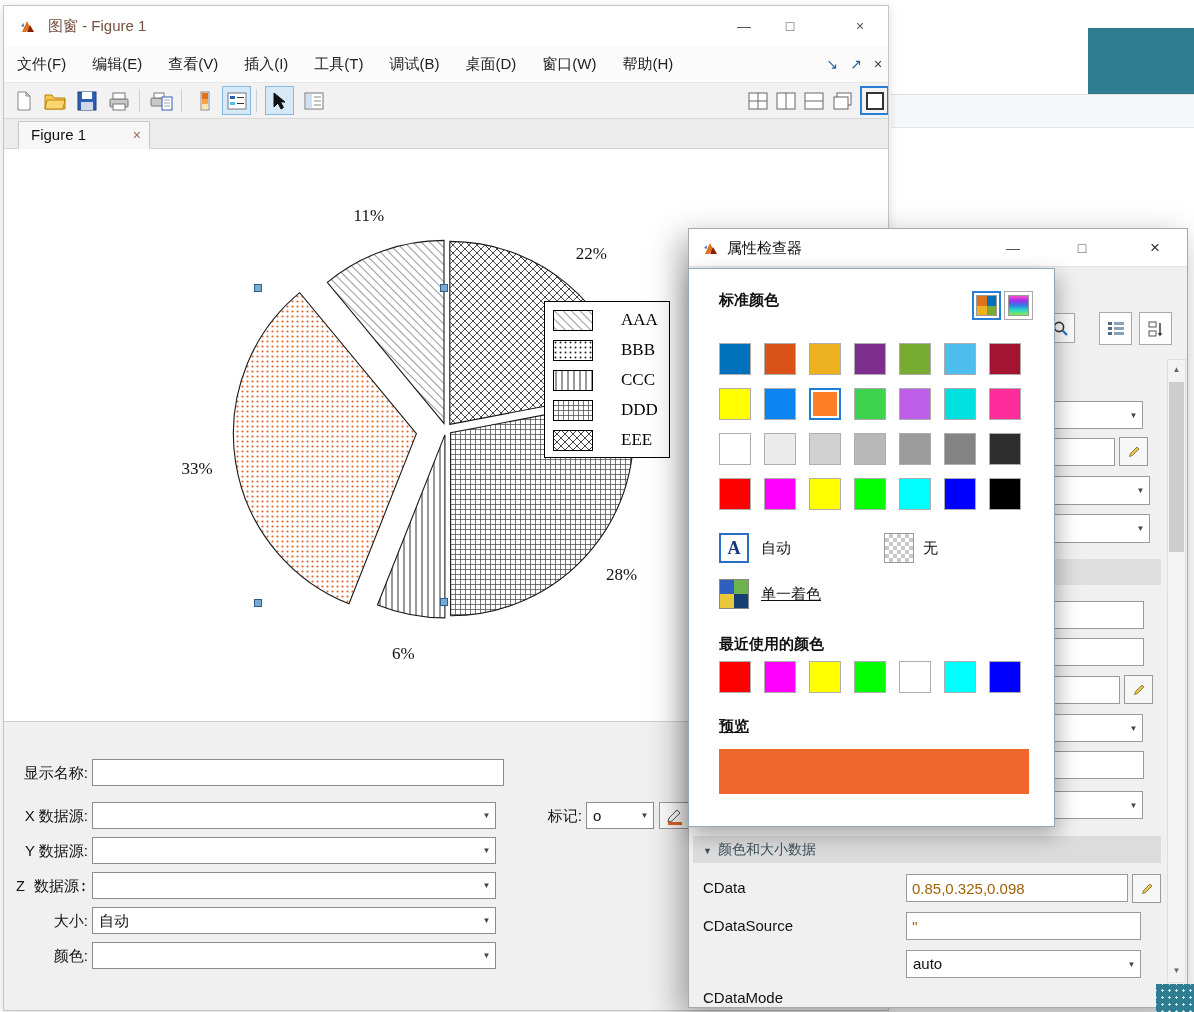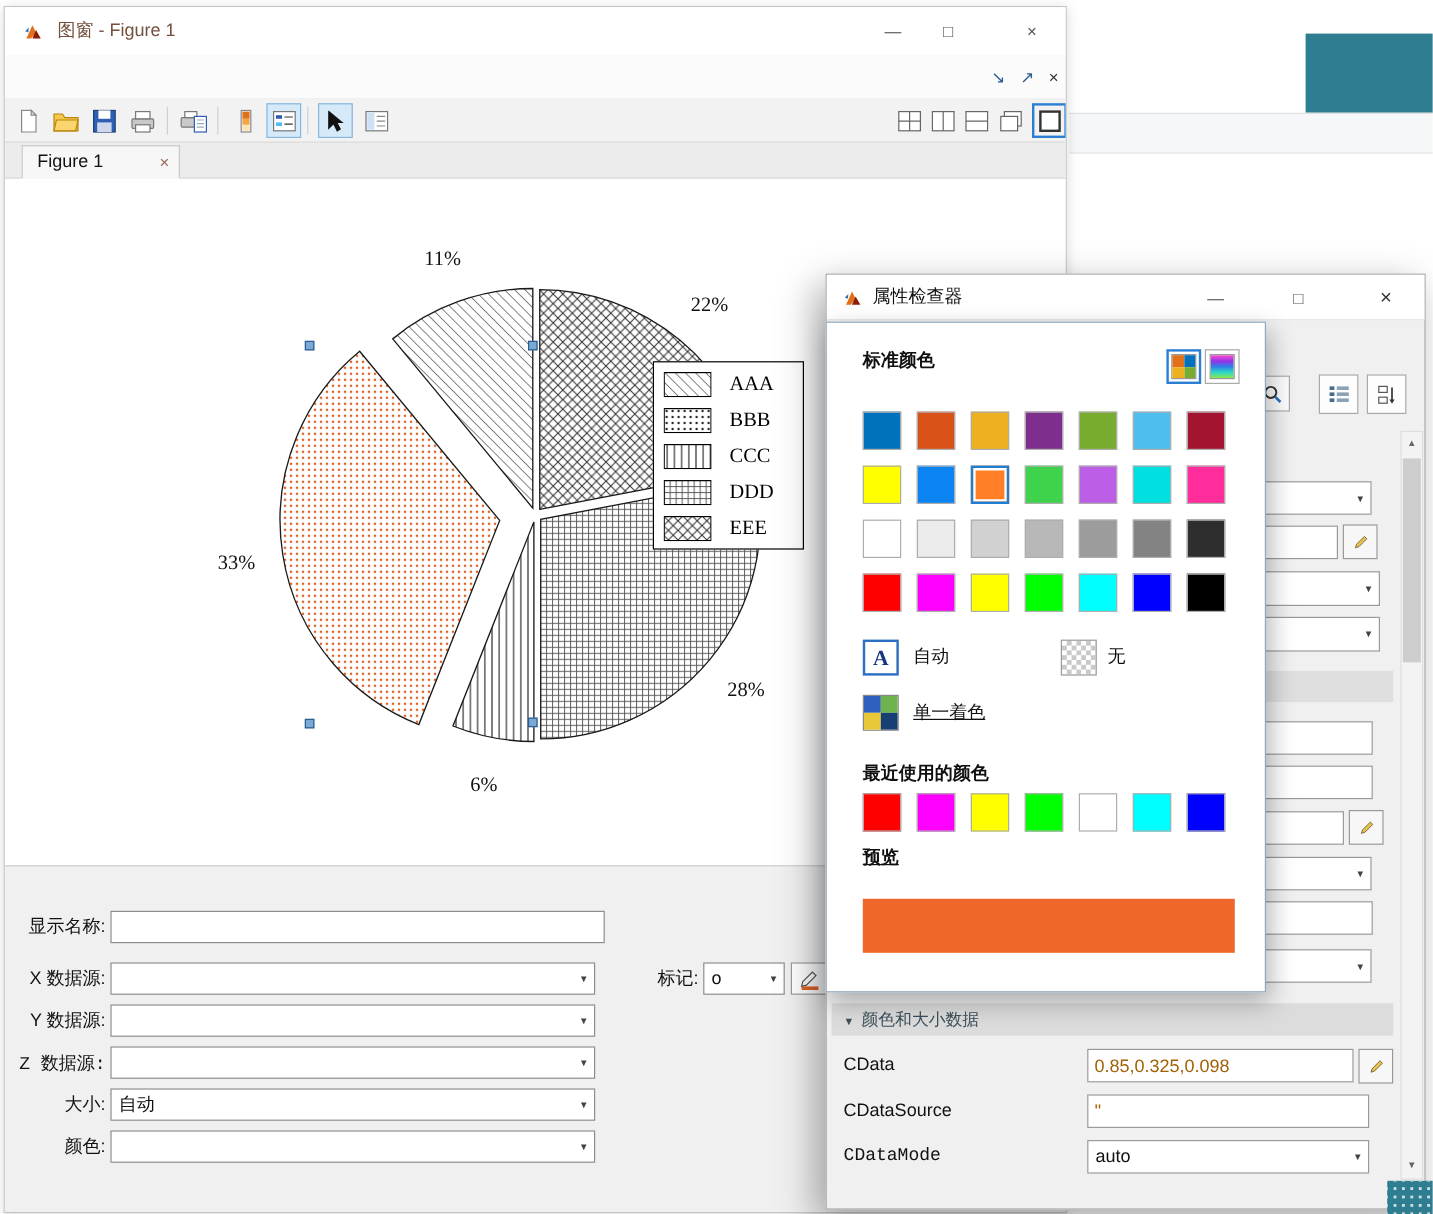--- a/index.html
+++ b/index.html
@@ -34,21 +34,21 @@
   #fig-tabbar { position:absolute; left:0; top:113px; width:100%; height:30px; background:#ececec; border-bottom:1px solid #d4d4d4; }
   .tab { position:absolute; left:14px; top:2px; width:132px; height:28px; background:#f7f7f7; border:1px solid #c9c9c9; border-bottom:1px solid #f7f7f7; }
   .tab-label { position:absolute; left:12px; line-height:26px; font-size:15px; color:#111; }
   .tab-close { position:absolute; right:8px; line-height:26px; font-size:14px; color:#9b6a5a; }
 
   #chart-area { position:absolute; left:1px; top:143px; width:883px; height:572px; background:#fff; }
   .pie-label { font-family:"Liberation Serif", serif; font-size:17px; fill:#111; }
   .handle { position:absolute; width:8px; height:8px; background:#7aa9d6; border:1px solid #2d5f8e; }
   #legend { position:absolute; left:539px; top:152px; width:126px; height:157px; background:#fff; border:1px solid #000; padding-top:3px; }
   .legend-row { display:flex; align-items:center; height:30px; padding-left:8px; }
-  .legend-text { margin-left:15px; font-family:"Liberation Serif", serif; font-size:17px; color:#000; }
+  .legend-text { margin-left:28px; font-family:"Liberation Serif", serif; font-size:17px; color:#000; }
 
   #prop-editor { position:absolute; left:0; top:715px; width:884px; height:290px; background:#f0f0f0; border-top:1px solid #cfcfcf; }
   #pe-header { position:absolute; left:0; top:0; width:100%; height:28px; background:#f5f5f5; border-bottom:1px solid #d8d8d8; }
   #pe-header span { margin-left:8px; line-height:27px; font-size:15px; color:#111; }
   #pe-rows { position:absolute; left:0; top:0; right:0; bottom:0; }
   .pe-label { position:absolute; left:2px; width:82px; text-align:right; line-height:27px; font-size:15px; color:#111; }
   .pe-input { position:absolute; height:27px; border:1px solid #8c8c8c; background:#fff; font:15px "Liberation Sans", sans-serif; padding:0 5px; color:#111; }
   .pe-combo, .ins-combo { position:absolute; height:27px; border:1px solid #8c8c8c; background:#fff; }
   .ins-combo { height:28px; border-color:#9a9a9a; }
   .combo-val { position:absolute; left:6px; top:0; line-height:25px; font-size:15px; color:#111; white-space:nowrap; }
@@ -107,20 +107,21 @@
             <polygon points="1,8 4,5 3.6,9" fill="#3b6fb5"></polygon>
           </svg>
       </span>
       <span class="win-title">图窗 - Figure 1</span>
       <span class="winbtn" style="left:718px;">—</span>
       <span class="winbtn" style="left:764px;">□</span>
       <span class="winbtn" style="left:832px;width:48px;">×</span>
     </div>
 
     <div id="fig-menubar">
+      <span id="menu-items"><span class="menu-item">文件(F)</span><span class="menu-item">编辑(E)</span><span class="menu-item">查看(V)</span><span class="menu-item">插入(I)</span><span class="menu-item">工具(T)</span><span class="menu-item">调试(B)</span><span class="menu-item">桌面(D)</span><span class="menu-item">窗口(W)</span><span class="menu-item">帮助(H)</span></span>
       <span class="menu-ico" style="left:817px;color:#2c5d8f;">↘</span>
       <span class="menu-ico" style="left:841px;color:#2c5d8f;">↗</span>
       <span class="menu-ico" style="left:863px;">×</span>
     </div>
 
     <div id="fig-toolbar">
       <div class="tbtn" style="left:5px;">
         <svg width="20" height="20">
             <path d="M4 1 h8 l4 4 v14 h-12 z" fill="#fff" stroke="#888"></path>
             <path d="M12 1 l4 4 h-4 z" fill="#ddd" stroke="#888"></path>
@@ -430,21 +431,21 @@
     <div id="inspector-grid">
         <div class="ins-label" style="top: 645px;">CData</div>
         <input class="ins-input" value="0.85,0.325,0.098" style="left: 217px; top: 645px; width: 222px;">
         <div class="pencil-btn" style="left: 443px; top: 645px;">
           <svg width="14" height="14" viewBox="0 0 14 14">
             <path d="M2.5 11.5 l1-3 6.5-6.5 2 2-6.5 6.5 z" fill="#e8c24c" stroke="#7a6a3a" stroke-width="0.8"></path>
           </svg>
         </div>
         <div class="ins-label" style="top: 683px;">CDataSource</div>
         <input class="ins-input" value="''" style="left: 217px; top: 683px; width: 235px;">
-        <div class="ins-label" style="top: 721px; font-family: Liberation Mono, monospace;">CDataMode</div>
+        <div class="ins-label" style="top: 755px;">CDataMode</div>
         <div class="ins-combo" style="left: 217px; top: 721px; width: 235px;">
           <span class="combo-val">auto</span>
           <span class="arrow">▼</span>
         </div>
       </div>
 
     <div id="ins-scrollbar">
       <div class="sb-btn" id="sb-up">▲</div>
       <div id="sb-thumb"></div>
       <div class="sb-btn" id="sb-down">▼</div>
@@ -513,18 +514,18 @@
     <div id="recent-colors">
         <div class="swatch" style="left: 30px; top: 392px; background: rgb(255, 0, 0);"></div>
         <div class="swatch" style="left: 75px; top: 392px; background: rgb(255, 0, 255);"></div>
         <div class="swatch" style="left: 120px; top: 392px; background: rgb(255, 255, 0);"></div>
         <div class="swatch" style="left: 165px; top: 392px; background: rgb(0, 255, 0);"></div>
         <div class="swatch" style="left: 210px; top: 392px; background: rgb(255, 255, 255);"></div>
         <div class="swatch" style="left: 255px; top: 392px; background: rgb(0, 255, 255);"></div>
         <div class="swatch" style="left: 300px; top: 392px; background: rgb(0, 0, 255);"></div>
       </div>
 
-    <div class="cp-label" style="left:30px;top:436px;text-decoration:underline;">预览</div>
+    <div class="cp-label" style="left:30px;top:448px;text-decoration:underline;">预览</div>
     <div id="preview-bar" style="background: rgb(240, 103, 43);"></div>
   </div>
 
   <div id="teal-corner"></div>
 </div>
 
 </body></html>

